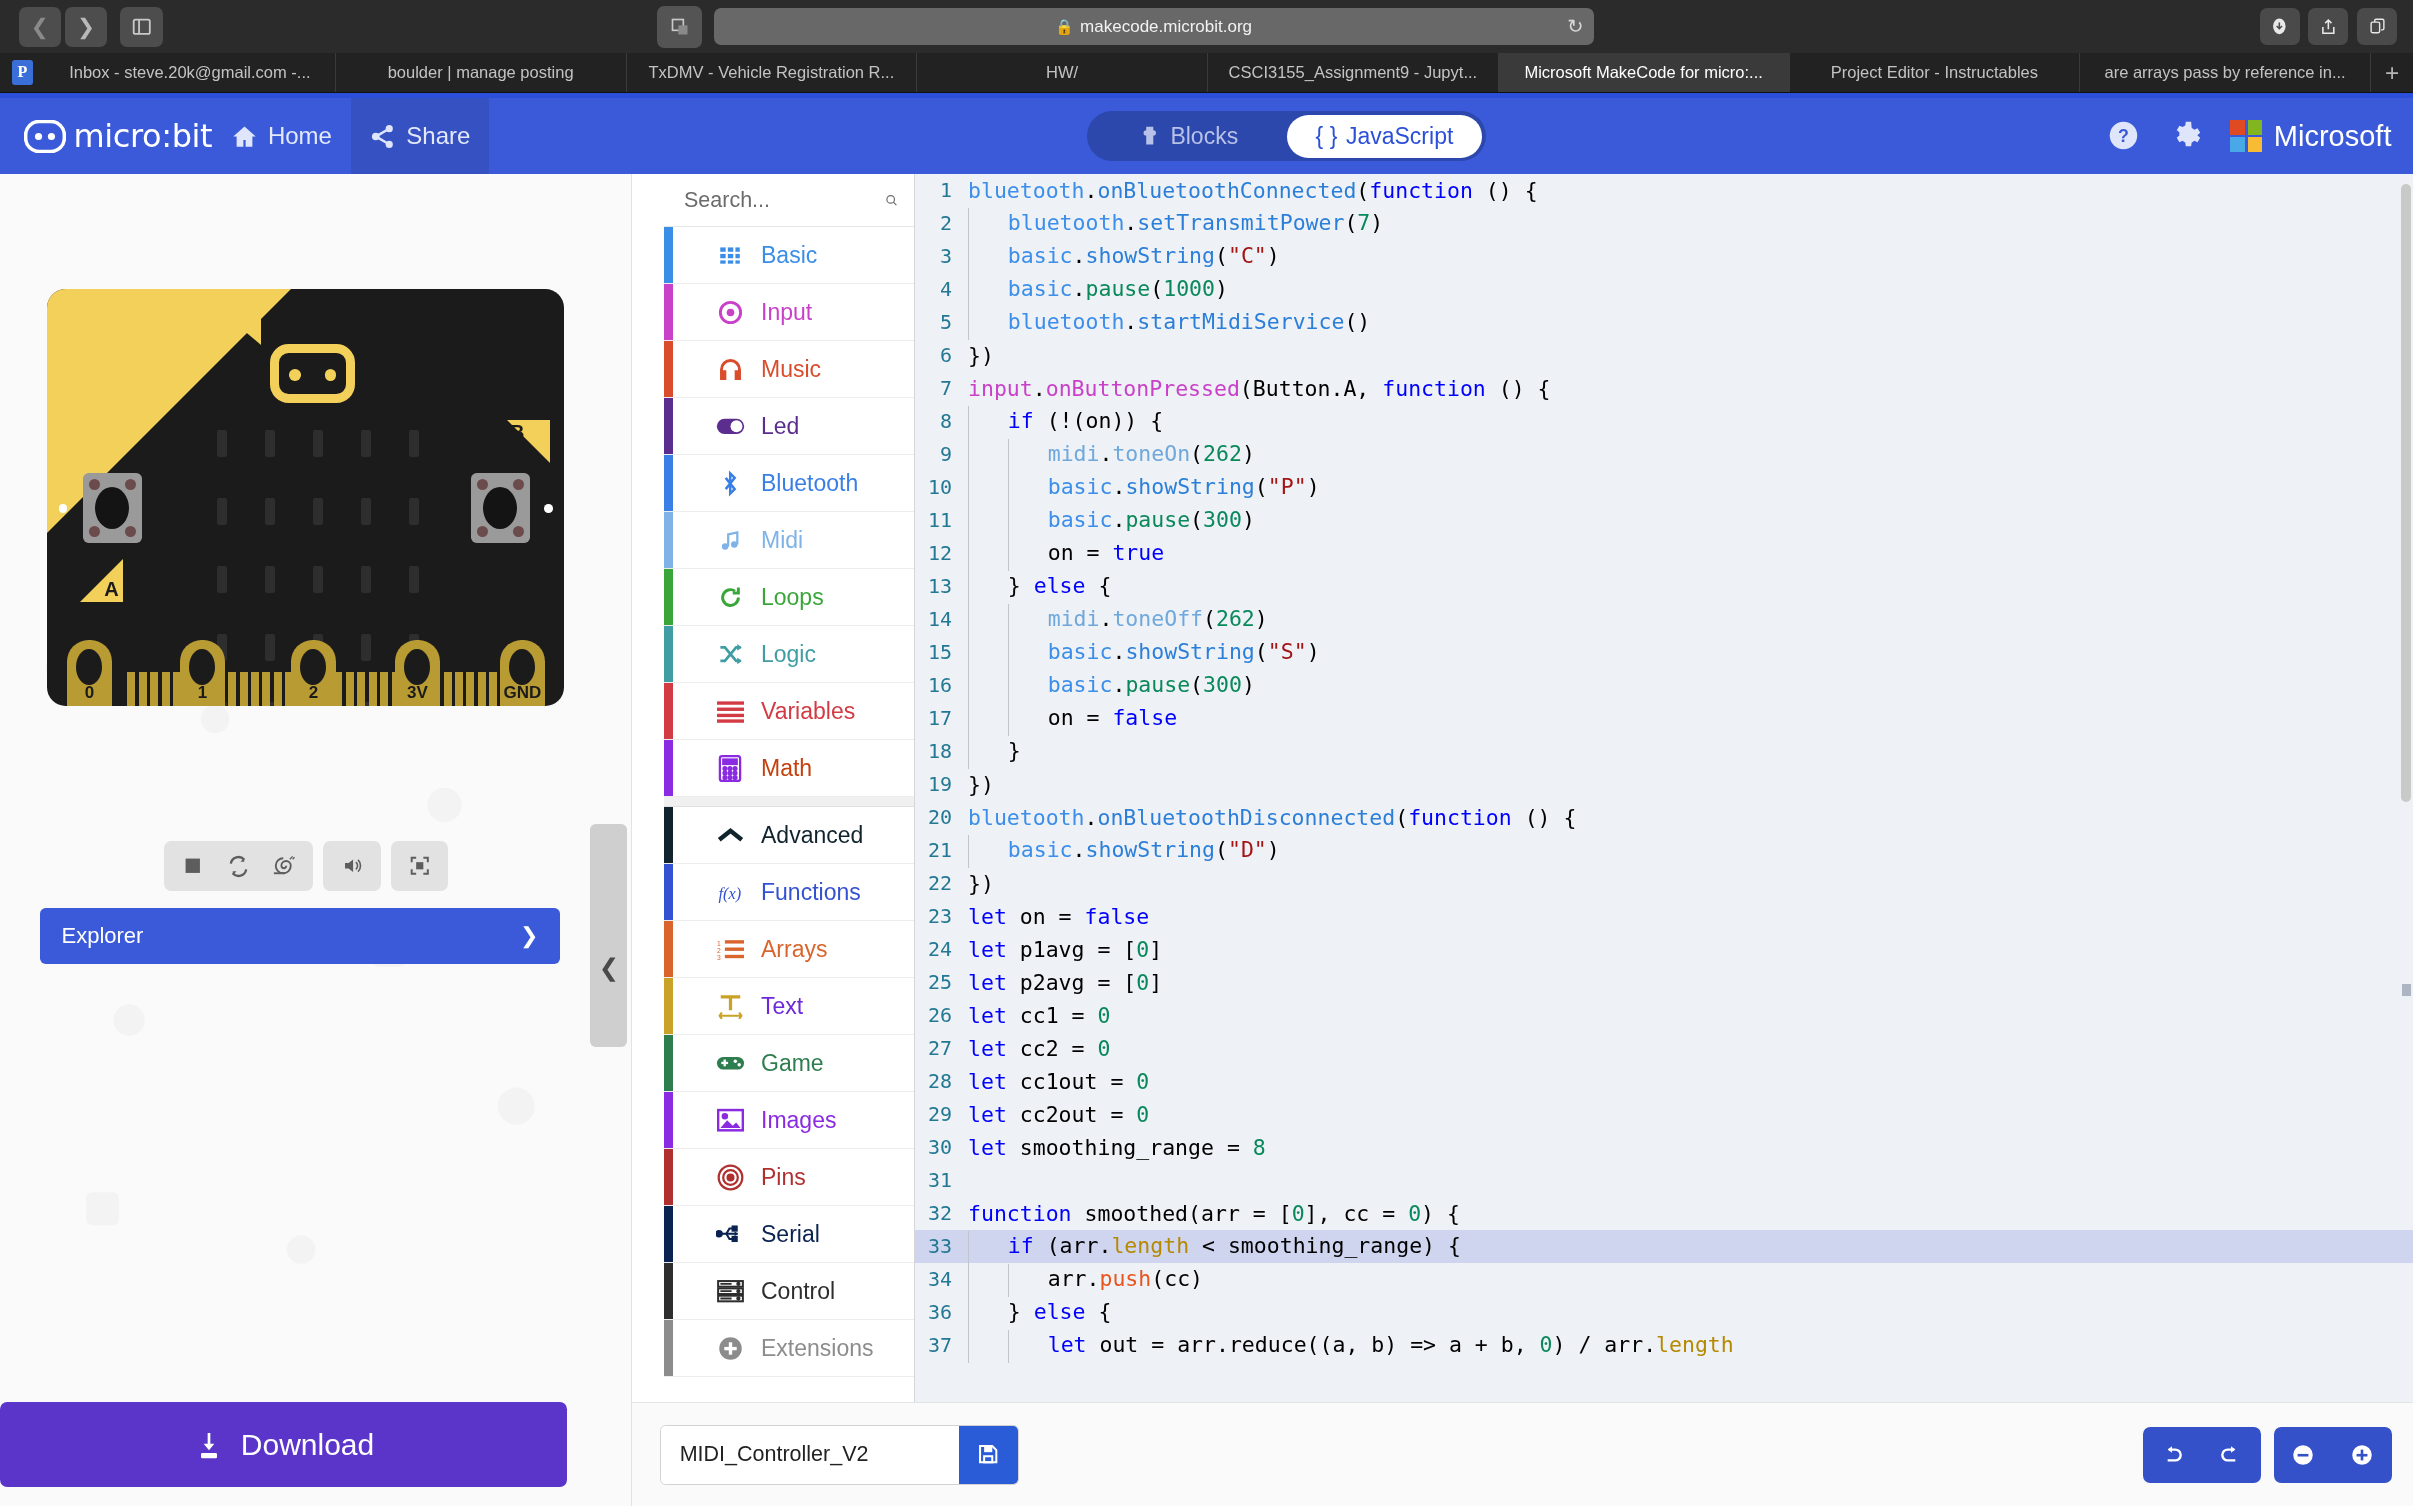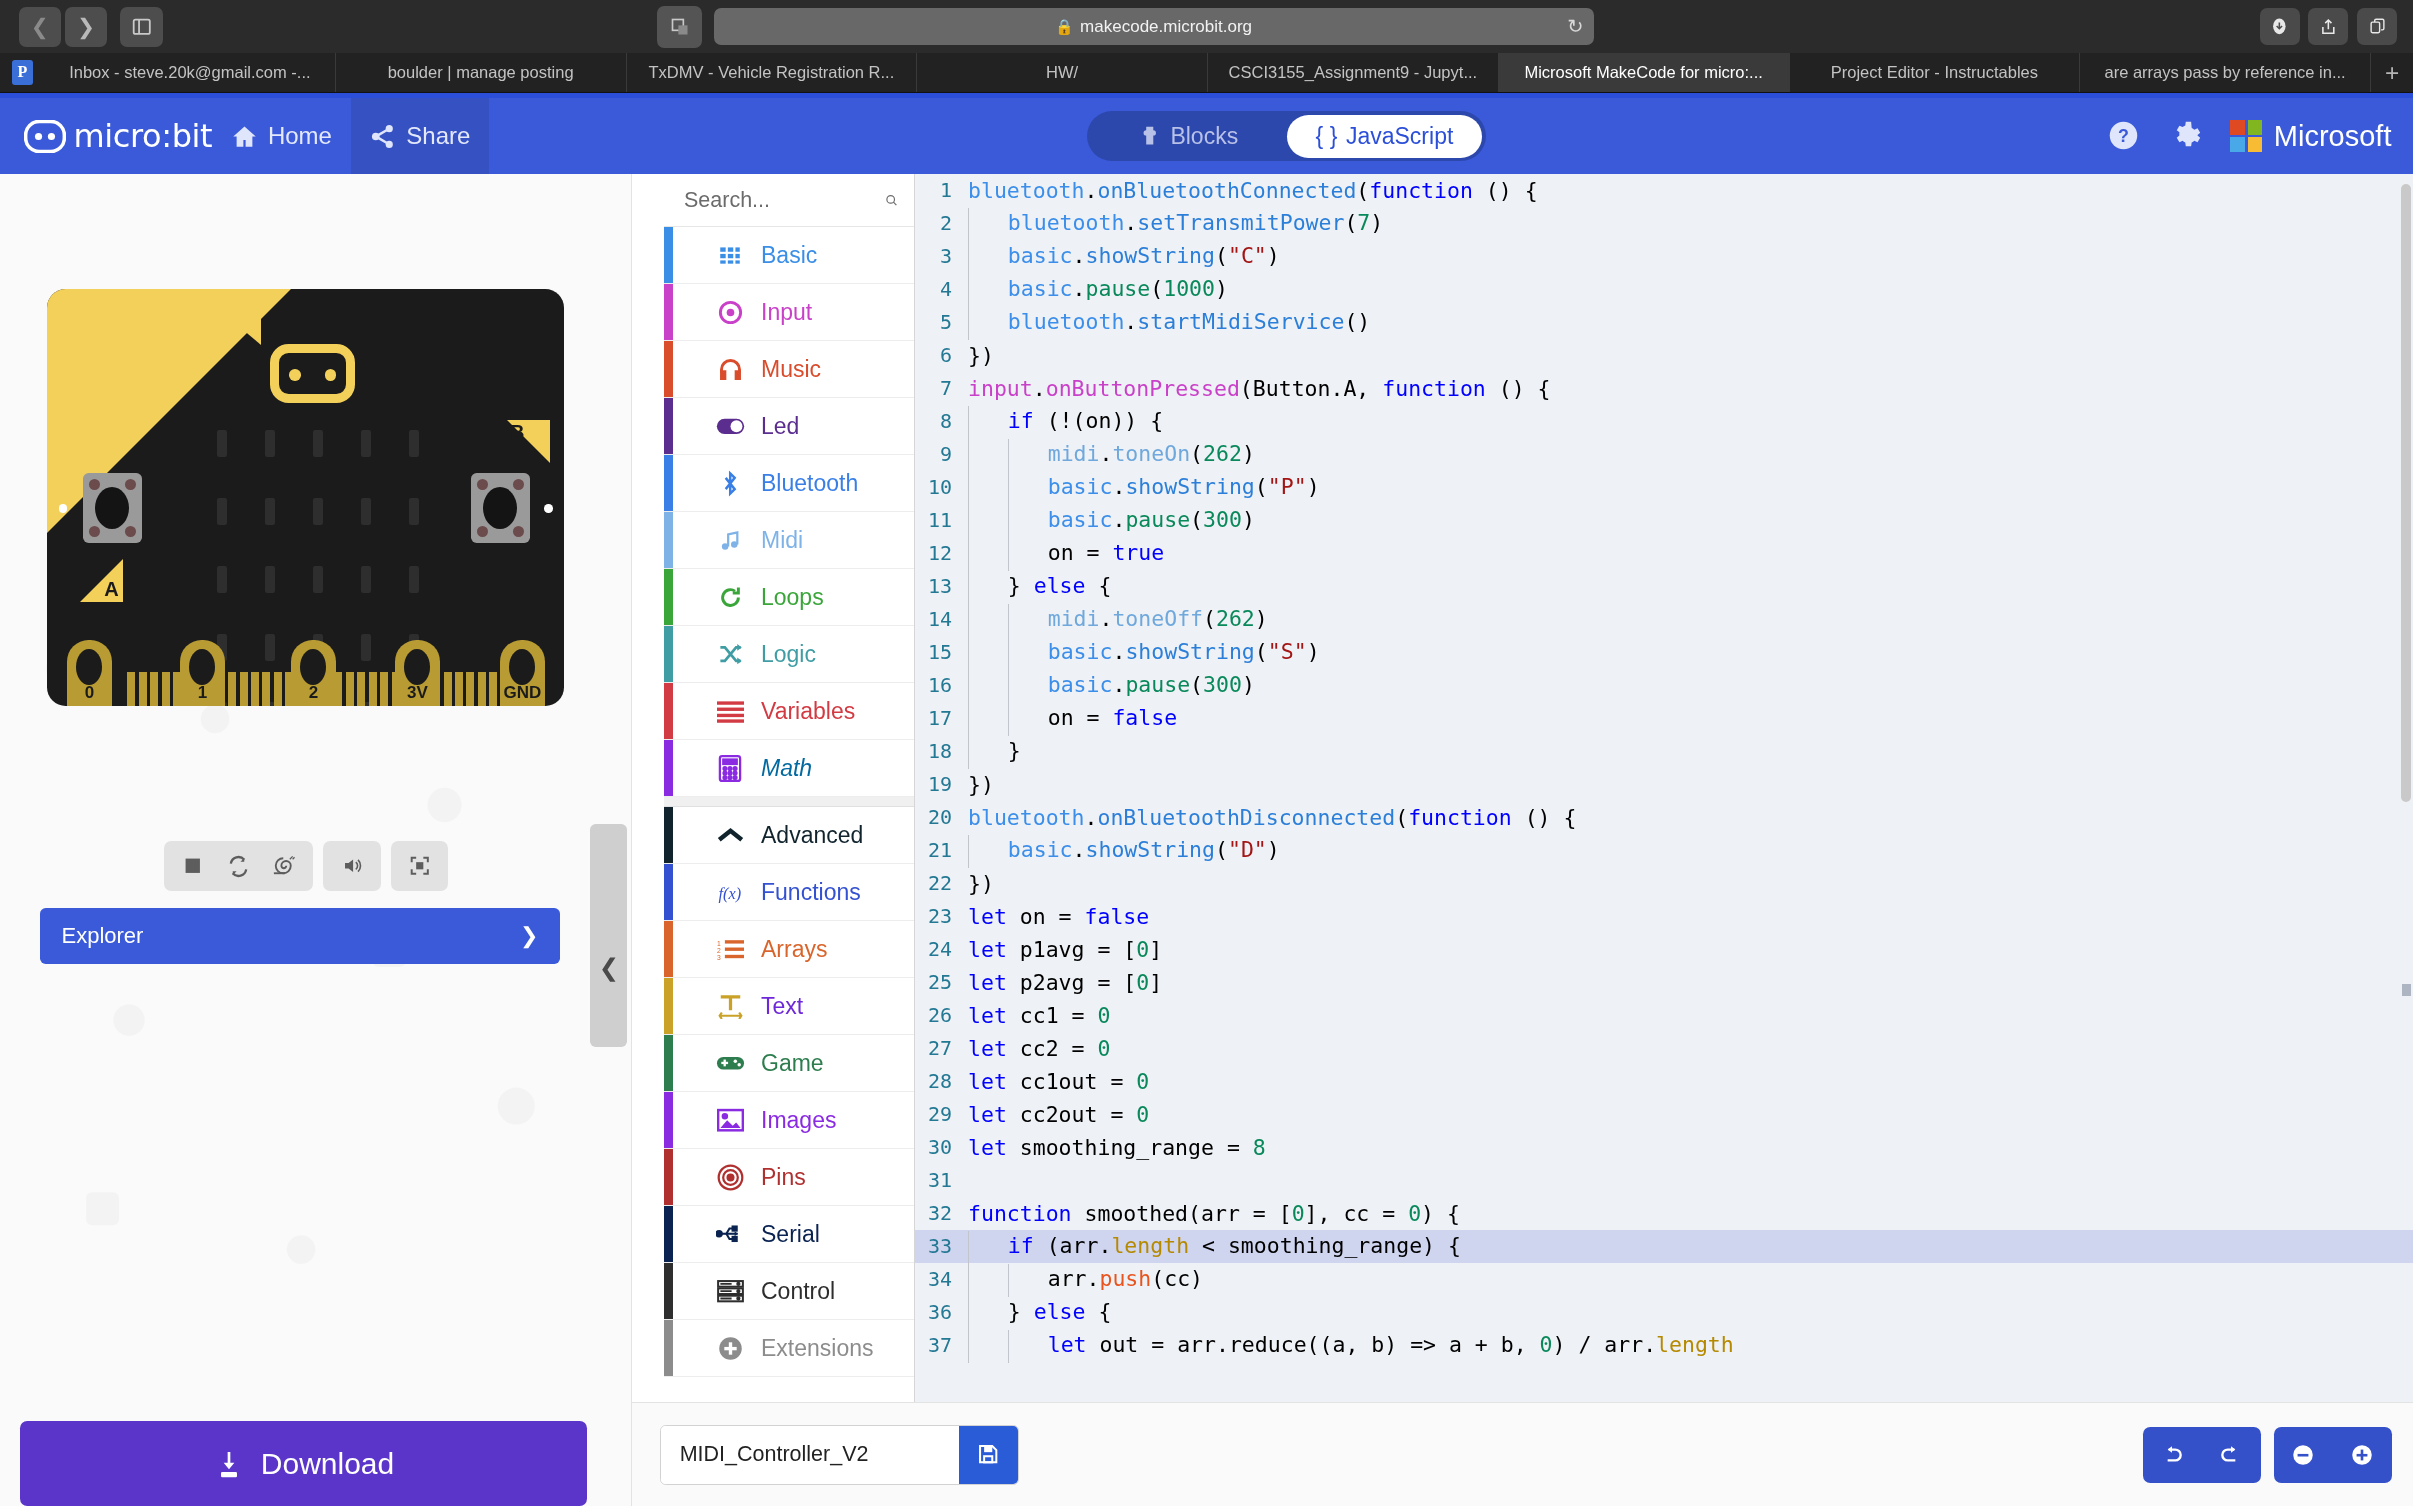--- a/index.html
+++ b/index.html
@@ -201,21 +201,21 @@
     justify-content: center; color: #5d5d5d; font-size: 21.5px;
   }
   #explorer-bar {
     position: absolute; left: 40px; top: 734px; width: 520px; height: 56px;
     background: #3a5ad9; border-radius: 5.7px; display: flex; align-items: center;
     padding: 0 21.5px; justify-content: space-between;
     color: #fff; font-size: 22px;
   }
   #download-bar {
     position: absolute; left: 0; bottom: 0; width: 592px; height: 104px;
-    display: flex; align-items: flex-end; padding-left: 20px;
+    display: flex; align-items: flex-start; 
     background: transparent;
   }
   #download-btn {
     width: 567px; height: 85px; background: #5b35c9; border-radius: 7.2px;
     display: flex; align-items: center; justify-content: center; gap: 16px;
     color: #fff; font-size: 30px;
   }
 
   
   #collapse-handle {
@@ -761,21 +761,21 @@
               <circle cx="10" cy="12" r="1.3" fill="#8a2be2"></circle>
               <circle cx="14.5" cy="12" r="1.3" fill="#8a2be2"></circle>
               <circle cx="5.5" cy="16" r="1.3" fill="#8a2be2"></circle>
               <circle cx="10" cy="16" r="1.3" fill="#8a2be2"></circle>
               <circle cx="14.5" cy="16" r="1.3" fill="#8a2be2"></circle>
               <circle cx="5.5" cy="20" r="1.3" fill="#8a2be2"></circle>
               <circle cx="10" cy="20" r="1.3" fill="#8a2be2"></circle>
               <circle cx="14.5" cy="20" r="1.3" fill="#8a2be2"></circle>
             </svg>
           </div>
-          <div class="clabel" style="color: #0369a1; font-style: italic;">Math</div>
+          <div class="clabel" style="color: #c2410c;">Math</div>
         </div>
         <div class="cat-sep"></div>
         <div class="cat">
           <div class="stripe" style="background: rgb(17, 36, 46);"></div>
           <div class="cicon">
             <svg width="27" height="18.7" viewBox="0 0 24 14" fill="none" stroke="#11242e" stroke-width="4">
               <path d="M2 11L12 3l10 8"></path>
             </svg>
           </div>
           <div class="clabel" style="color: rgb(17, 36, 46);">Advanced</div>

